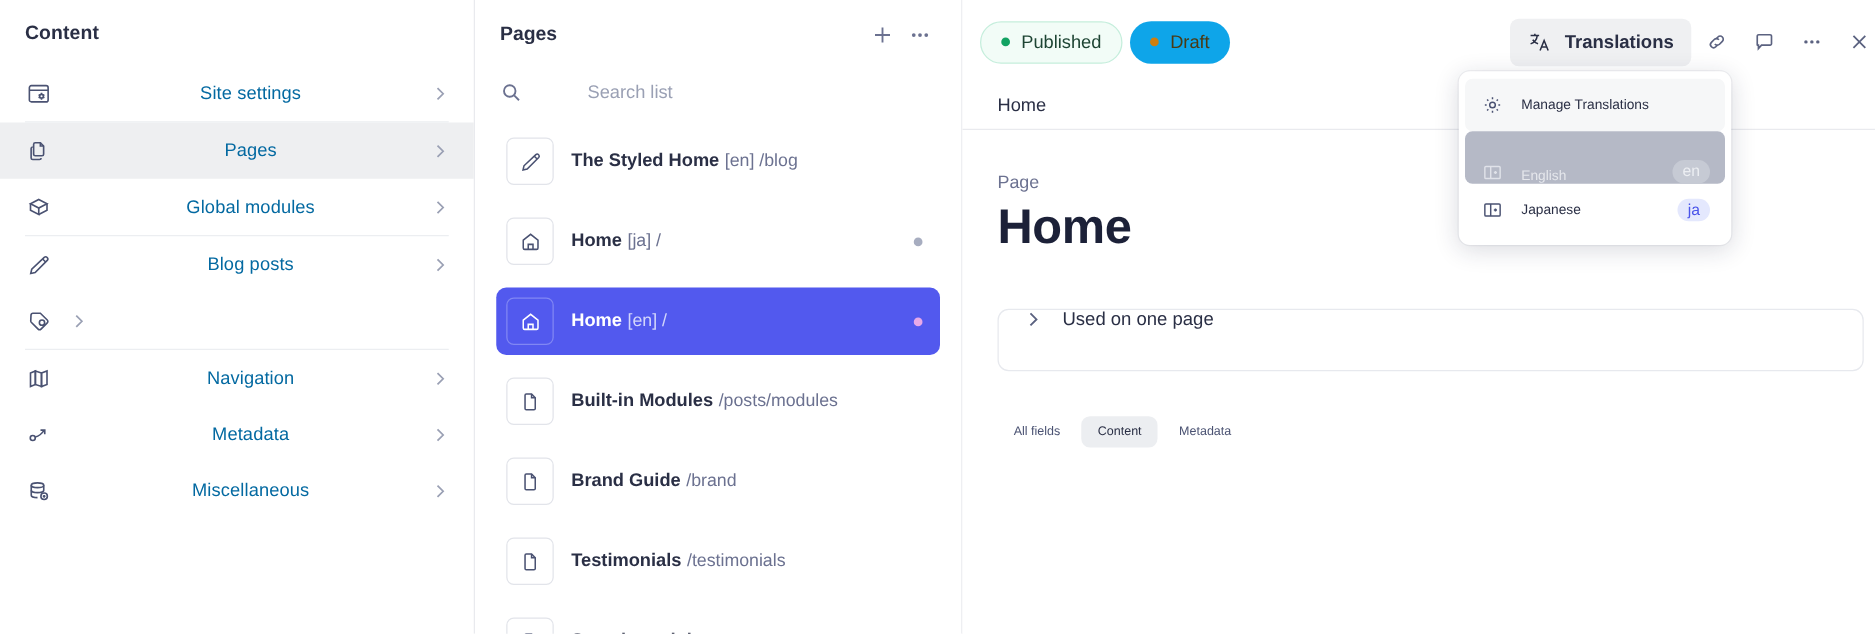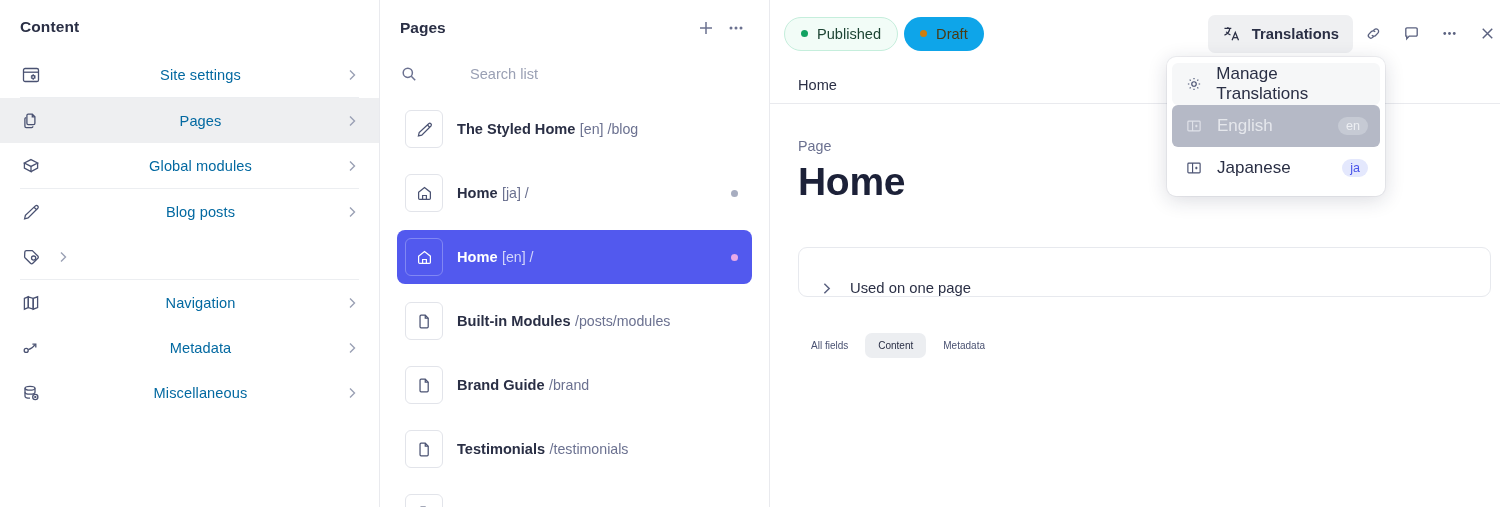--- a/index.html
+++ b/index.html
@@ -113,21 +113,21 @@
     color: #5b6280; cursor: pointer; border-radius: 6px;
   }
   .breadcrumb { padding: 0 0 0 28px; font-size: 14.6px; color: #2a2f45; height: 36px; display:flex; align-items:center;}
   .hsep { height: 1px; background: #e9eaee; }
 
   .body { padding: 34px 28px 0 28px; }
   .eyebrow { font-size: 14.3px; color: #6b7190; margin-bottom: 6px; }
   .page-h1 { font-size: 39px; font-weight: 700; color: #1c2138; letter-spacing: -.3px; }
   .used-box {
     margin-top: 43px; border: 1px solid #e7e9ee; border-radius: 9px;
-    height: 50px; display: flex; align-items: flex-end; padding: 0 20px;
+    height: 50px; display: flex; align-items: flex-start; padding: 0 20px;
     width: 693px; cursor: pointer;
   }
   .used-box .uchev { color: #5b6280; margin-right: 16px; display: flex; }
   .used-box .ulabel { font-size: 14.8px; color: #2a2f45; }
   .tabs { margin-top: 36px; display: flex; align-items: center; gap: 4px; }
   .tab {
     font-size: 10px; color: #4a5272; padding: 7px 13px; border-radius: 7px; cursor: pointer;
   }
   .tab.active { background: #eceef1; color: #2a2f45; }
 
@@ -136,23 +136,23 @@
     position: absolute; left: 1167px; top: 57px; width: 218px;
     background: #fff; border-radius: 9px;
     box-shadow: 0 4px 20px rgba(22,28,60,.16), 0 0 0 1px rgba(22,28,60,.05);
     padding: 6px 5px 7px 5px; z-index: 40;
   }
   .dd-item {
     display: flex; align-items: center; height: 42px; padding: 0 12px 0 13px;
     border-radius: 6px; cursor: pointer; gap: 13px;
   }
   .dd-item .ddicon { display: flex; align-items: center; color: #4a5272; width: 19px; }
-  .dd-item .ddlabel { font-size: 17px; color: #2a2f45; flex: 1 1 auto; }
+  .dd-item .ddlabel { font-size: 11px; color: #2a2f45; flex: 1 1 auto; }
   .dd-item.manage { background: #f6f7f8; }
-  .dd-item.disabled { background: #b5b9c6; }
+  .dd-item.disabled { background: #b5b9c6; align-items: flex-end; }
   .dd-item.disabled .ddlabel { color: #e5e7ec; }
   .dd-item.disabled .ddicon { color: #e0e2e9; }
   .dd-badge {
     font-size: 12.6px; border-radius: 11px; padding: 3px 8px; line-height: 1;
     font-weight: 400;
   }
   .dd-badge.en { background: #c6cad4; color: #eceef2; }
   .dd-badge.ja { background: #e4e8fd; color: #4a54ea; }
   svg { display: block; }
 </style>

